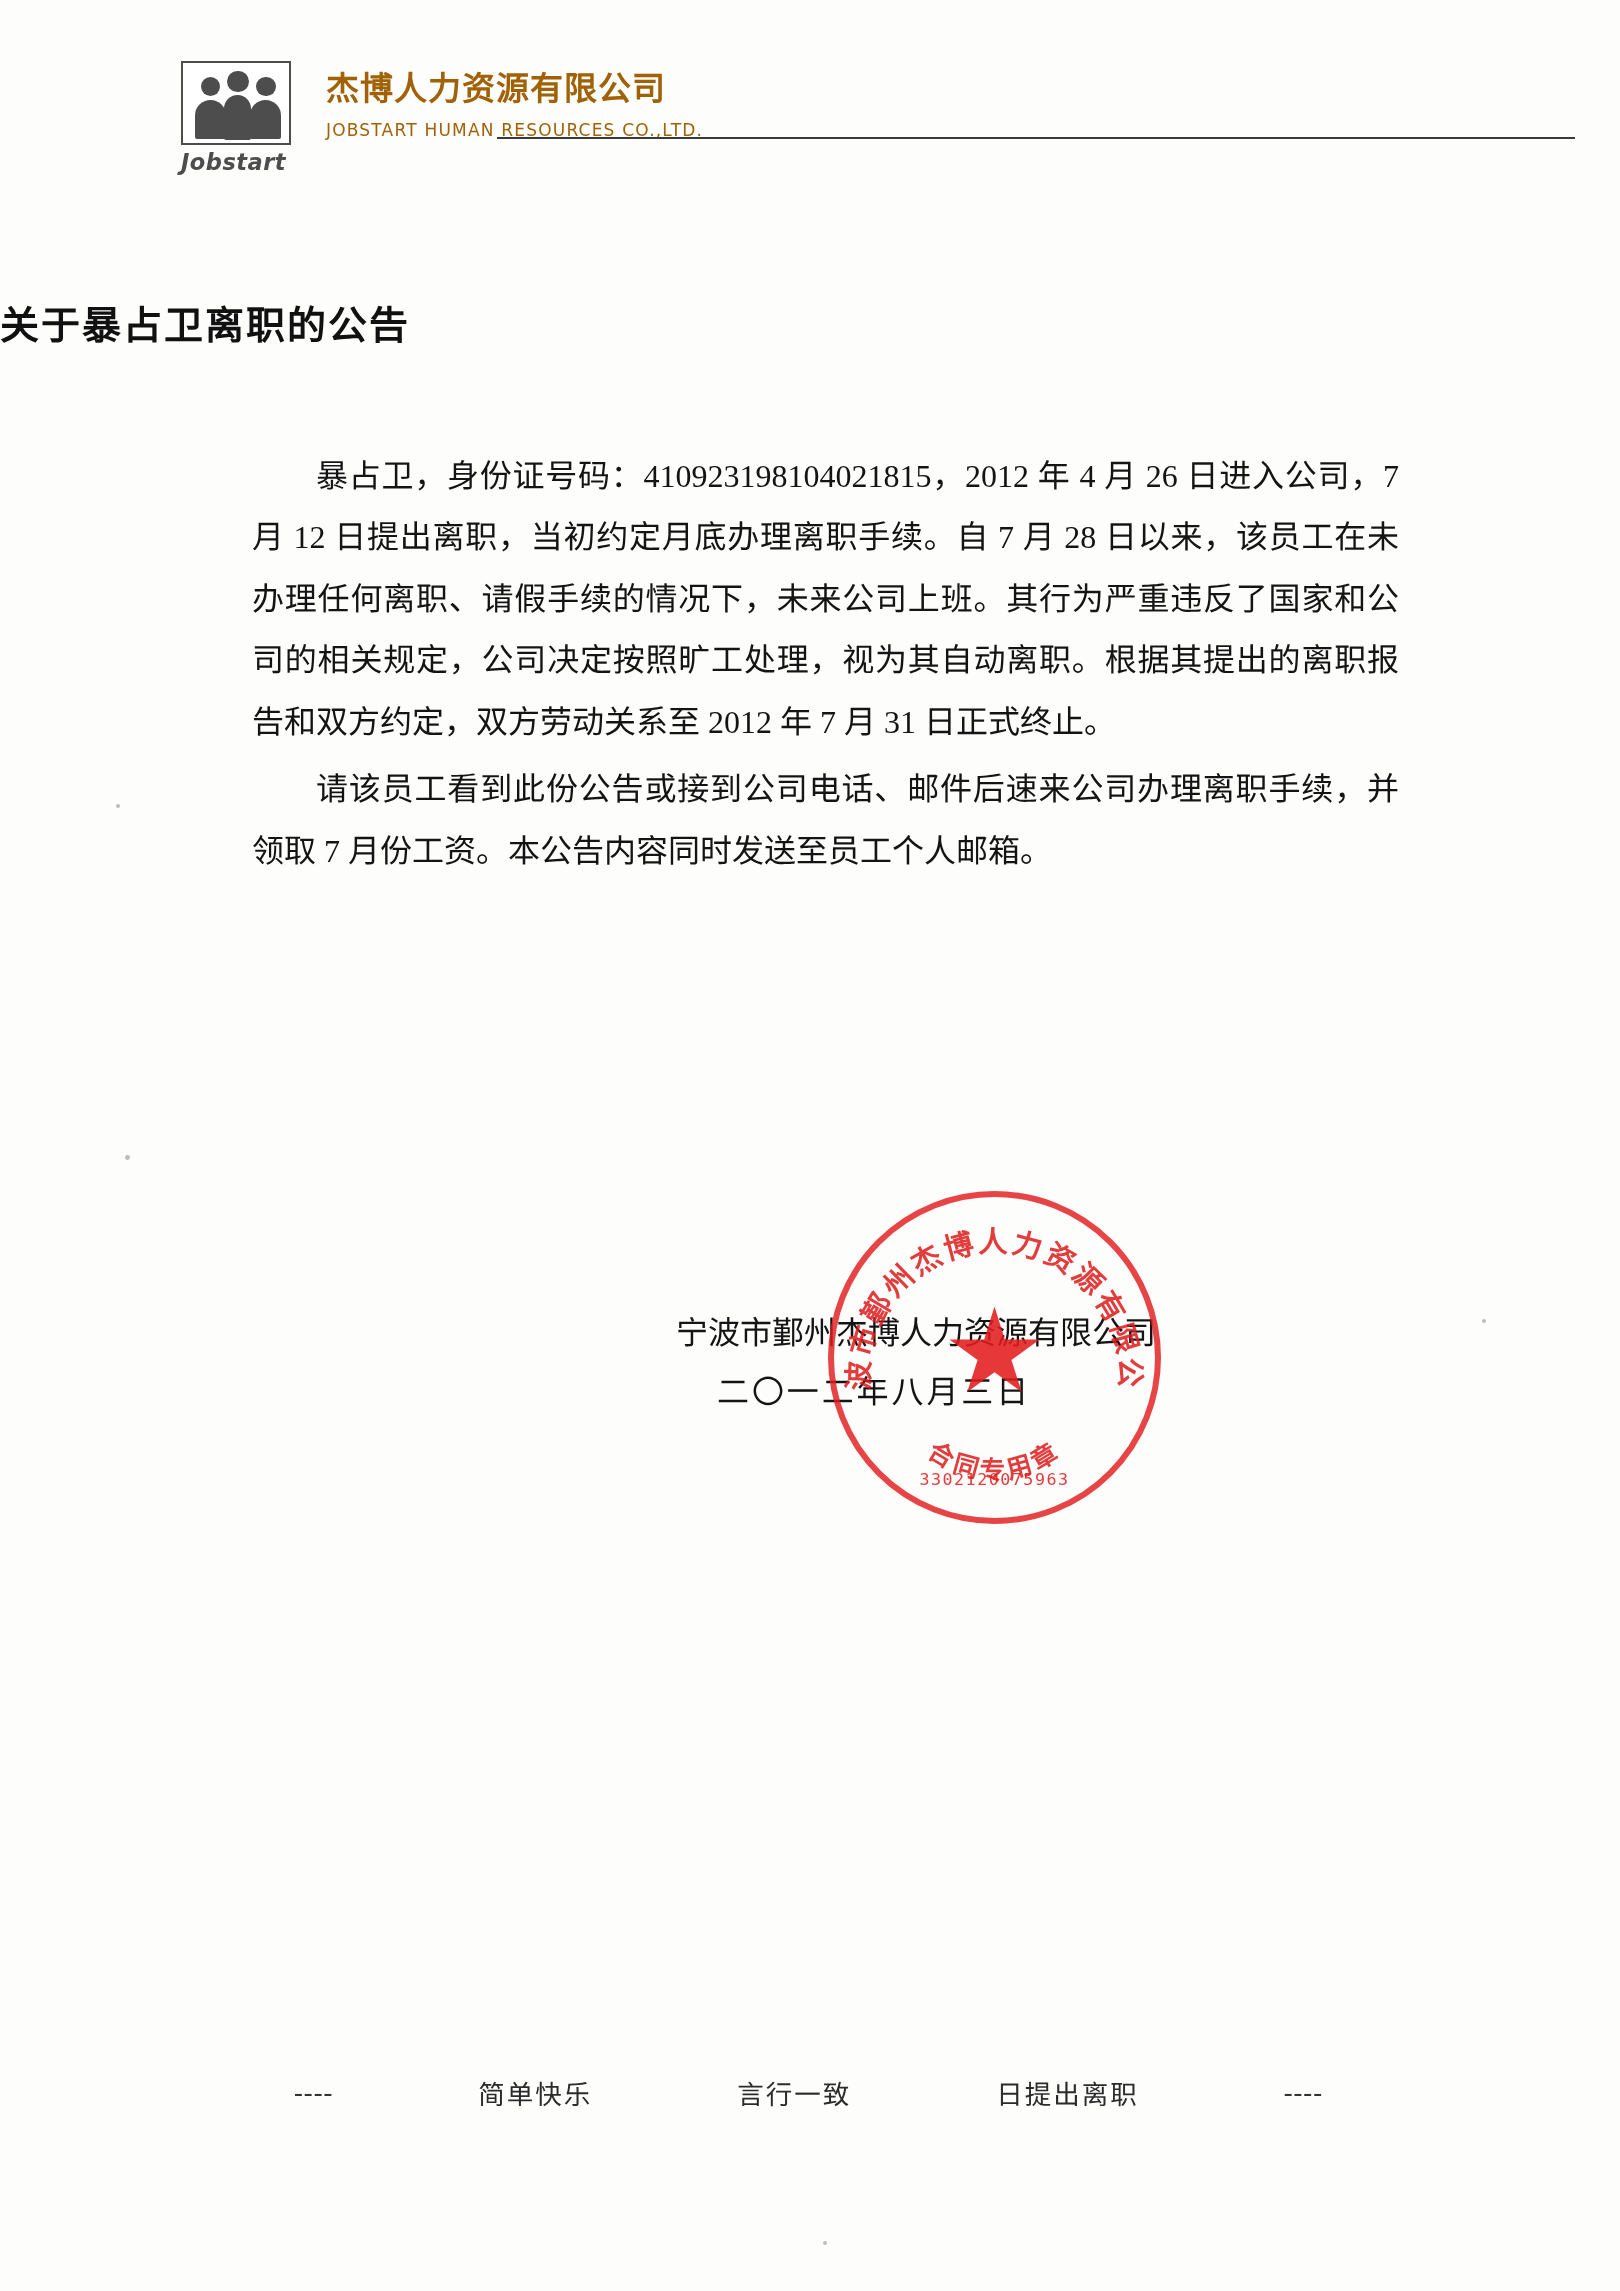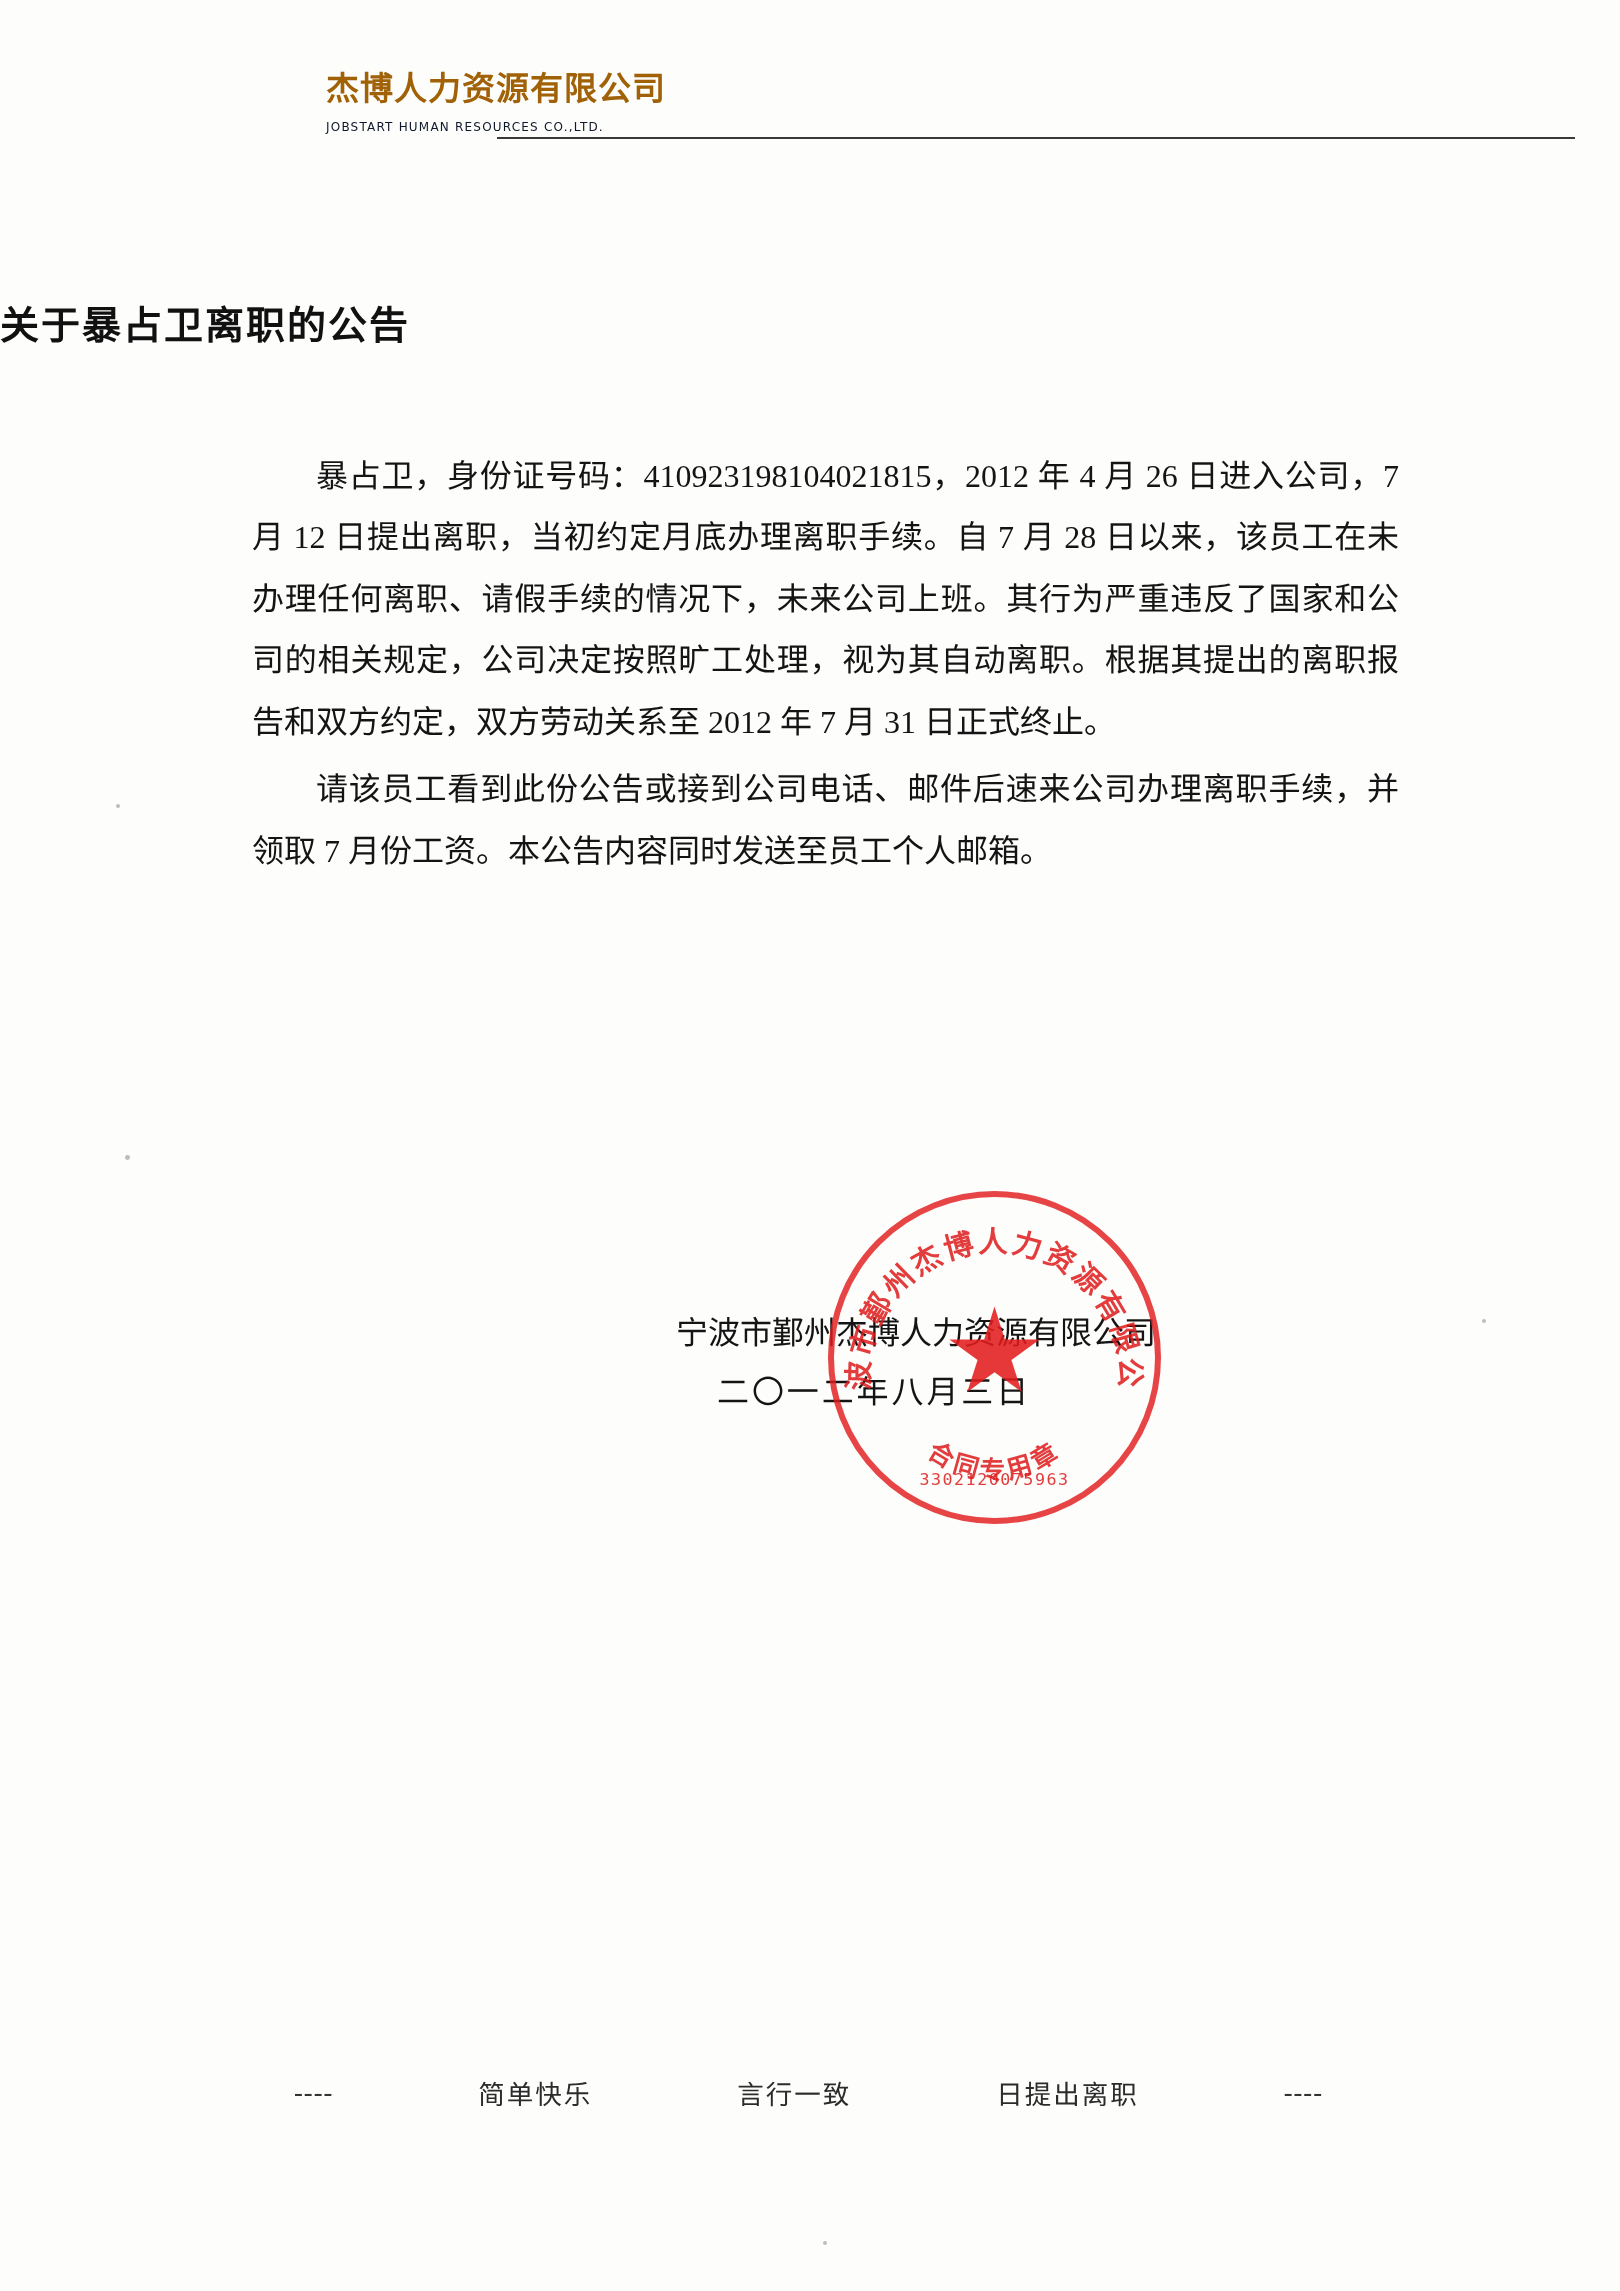--- a/index.html
+++ b/index.html
@@ -76,22 +76,22 @@
     font-family: "DejaVu Sans", "Liberation Sans", sans-serif;
     font-size: 33px;
     font-weight: 600;
     color: #a16207;
     letter-spacing: 1px;
     line-height: 1.2;
   }
   .company-en {
     margin-top: 12px;
     font-family: "DejaVu Sans", "Liberation Sans", sans-serif;
-    font-size: 12px;
-    color: #0f172a;
+    font-size: 17px;
+    color: #a16207;
     letter-spacing: 1.2px;
     white-space: nowrap;
   }
   .header-rule {
     position: absolute;
     left: 316px;
     top: 76px;
     width: 1078px;
     height: 2px;
     background: #3a3a3a;
@@ -219,20 +219,31 @@
     background: #bdbdbd;
     border-radius: 50%;
   }
 </style>
 </head>
 <body>
 
 <div class="page">
 
   <div class="letterhead">
+    <div class="logo-block">
+      <div class="logo-mark">
+        <span class="logo-fig fig-head-l"></span>
+        <span class="logo-fig fig-head-c"></span>
+        <span class="logo-fig fig-head-r"></span>
+        <span class="logo-fig fig-body-l"></span>
+        <span class="logo-fig fig-body-c"></span>
+        <span class="logo-fig fig-body-r"></span>
+      </div>
+      <div class="logo-word">Jobstart</div>
+    </div>
     <div class="company-names">
       <div class="company-cn">杰博人力资源有限公司</div>
       <div class="company-en">JOBSTART HUMAN RESOURCES CO.,LTD.</div>
     </div>
     <div class="header-rule"></div>
   </div>
 
   <div class="doc-title">关于暴占卫离职的公告</div>
 
   <div class="body-copy">

